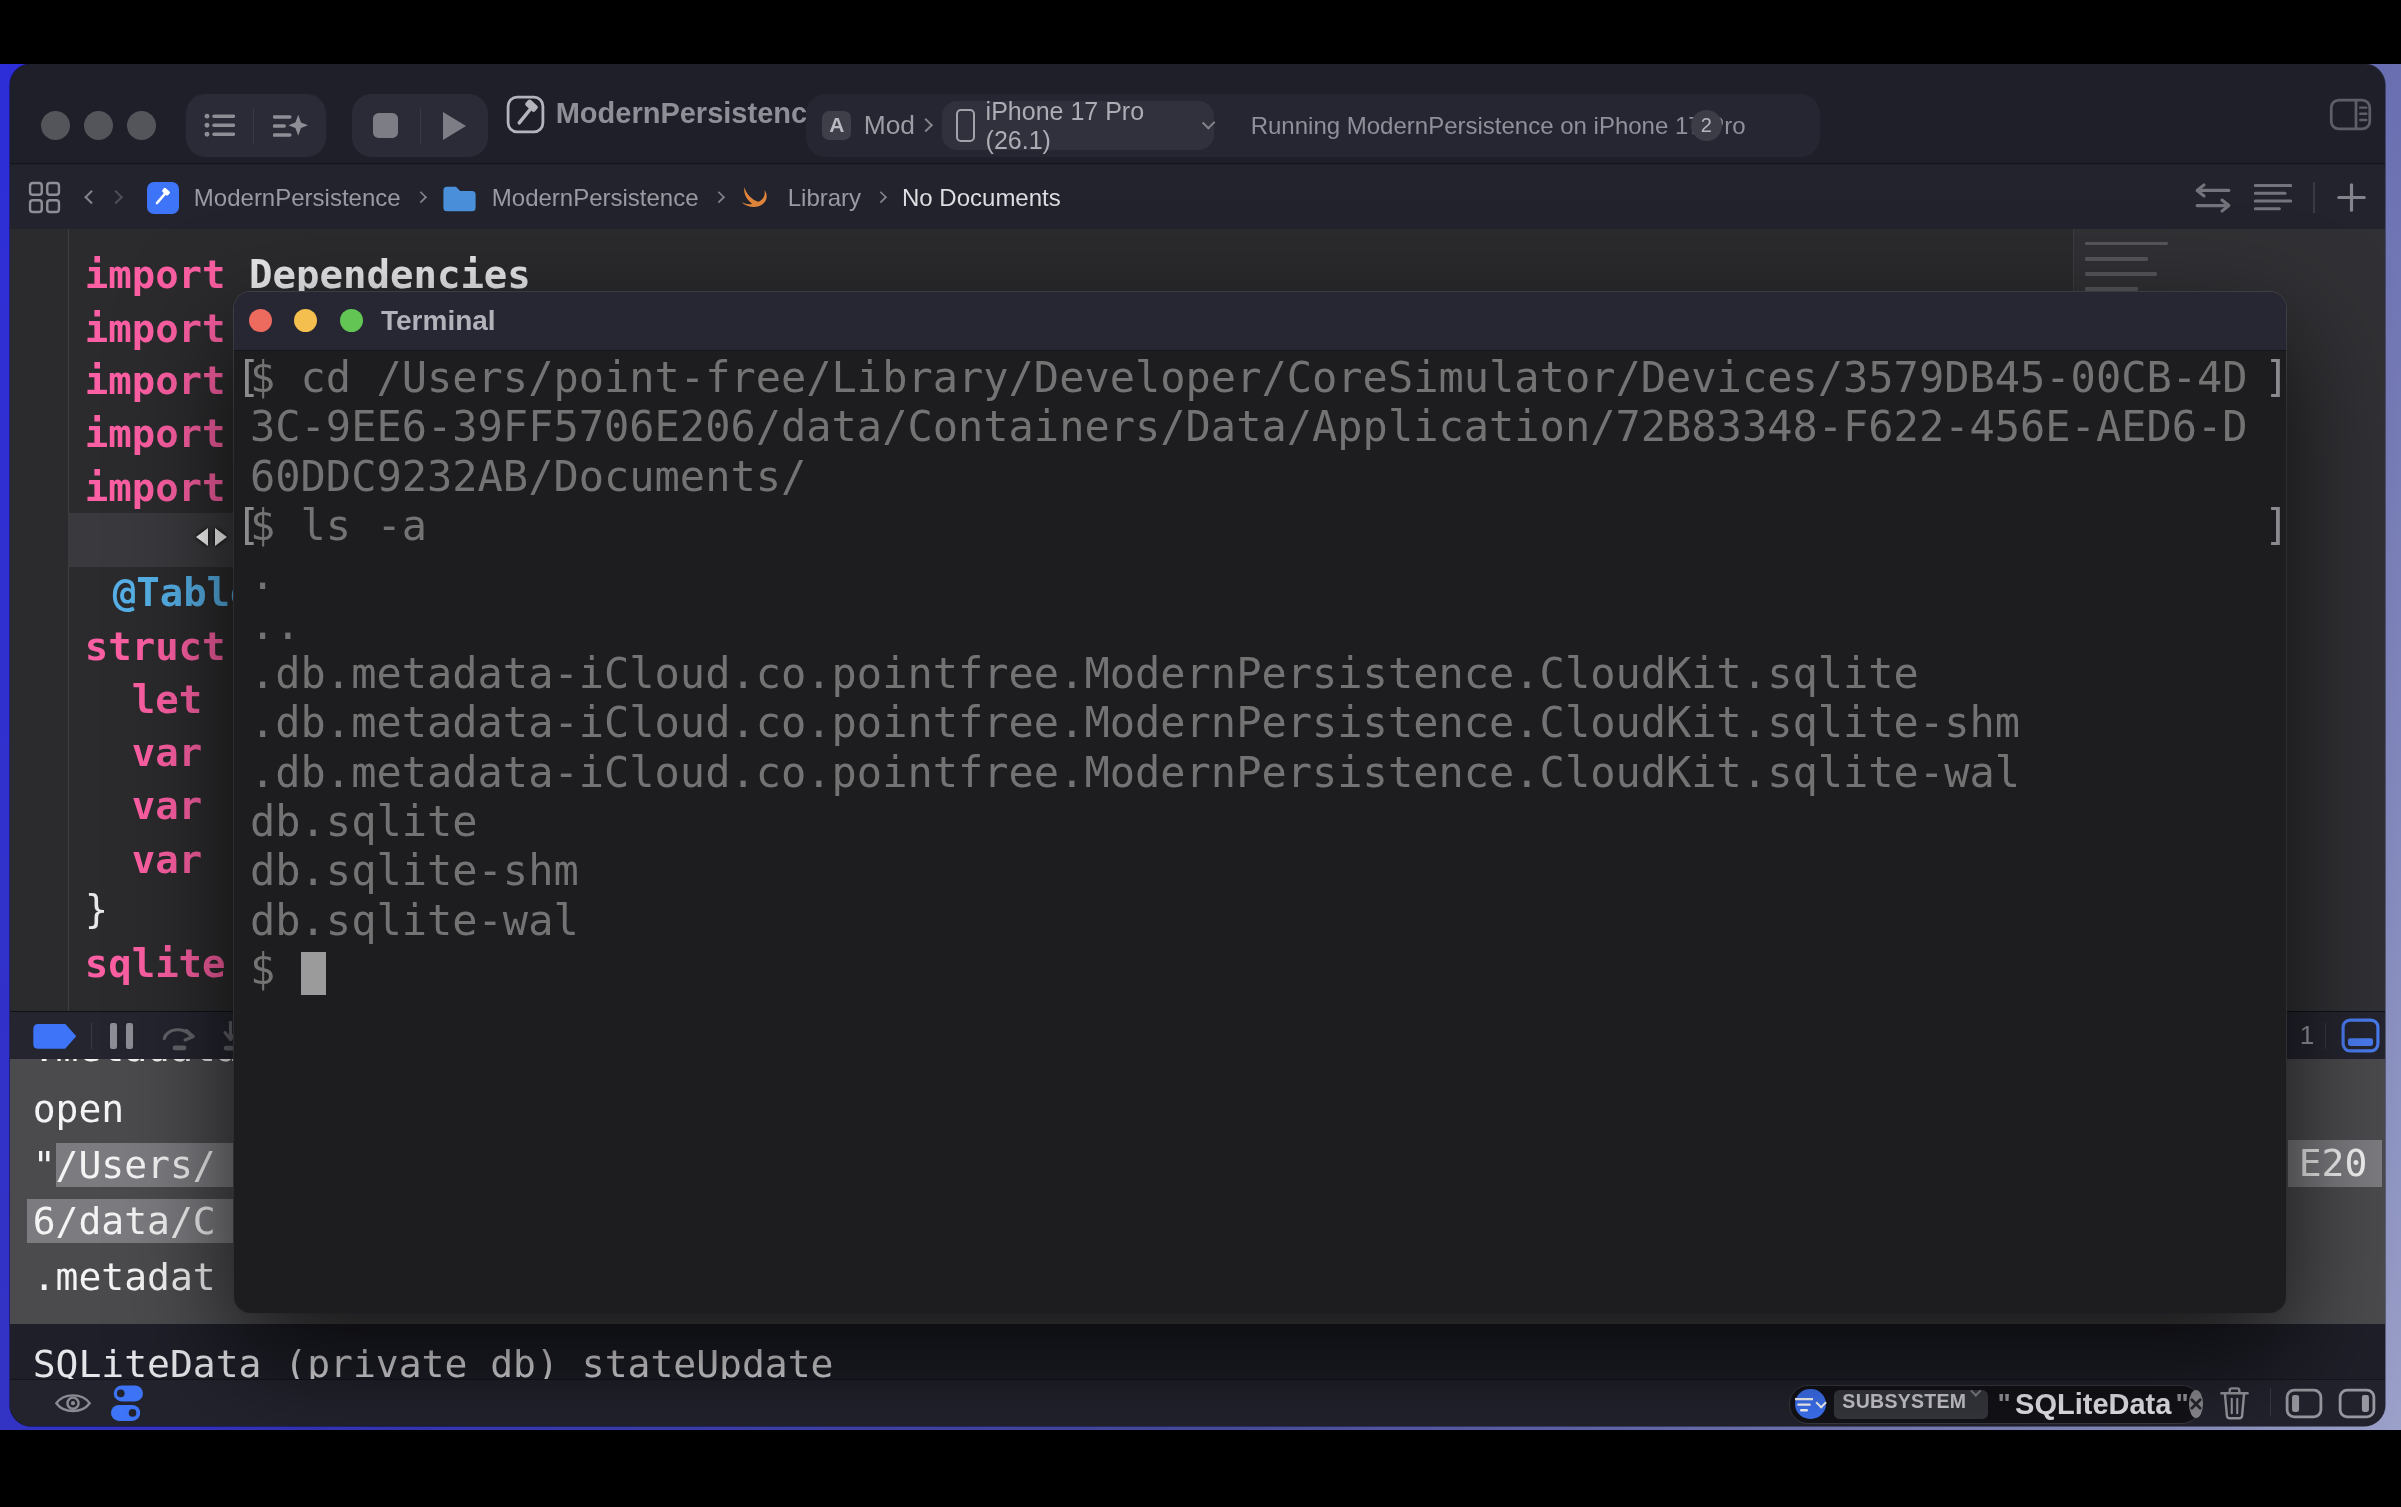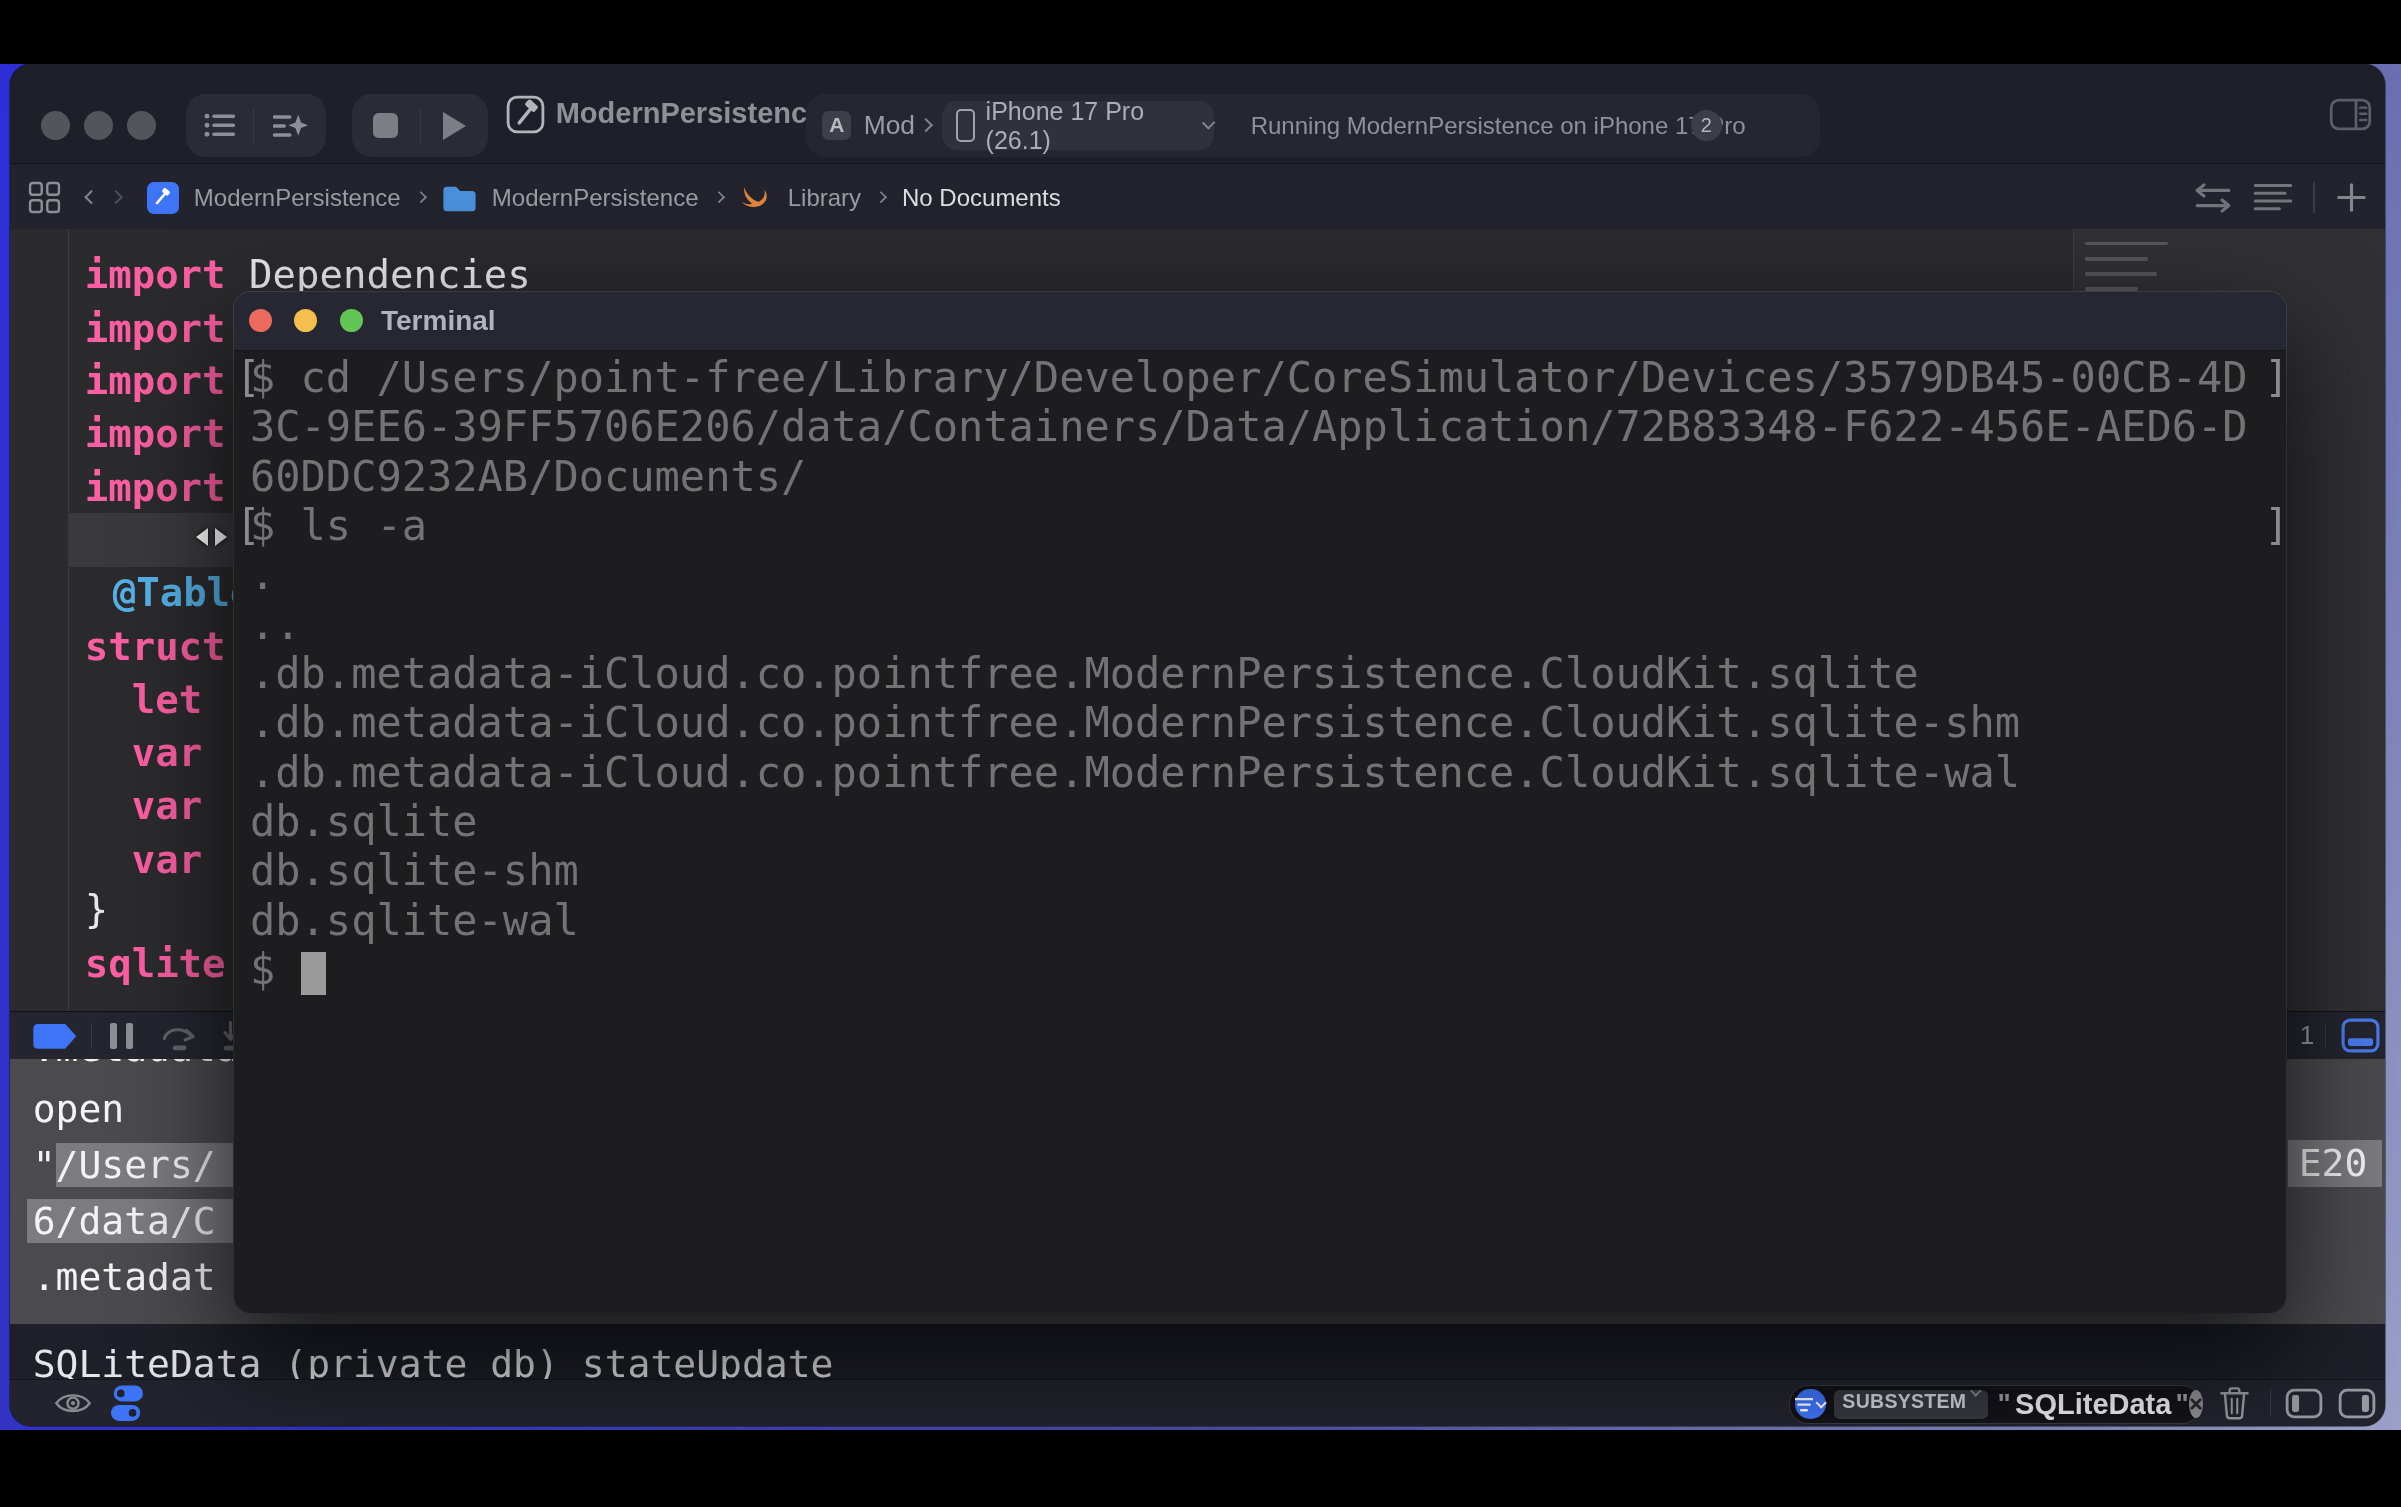--- a/index.html
+++ b/index.html
@@ -42,21 +42,21 @@
   
   #editor{left:0;top:165px;width:2063px;height:782px;background:#2b2b2d;}
   #gutter-line{left:58px;top:165px;width:1.4px;height:782px;background:#3e3e42;}
   #minimap{left:2063px;top:165px;width:312px;height:782px;background:#313135;border-left:1.4px solid #3e3e42;}
   .mm-bar{height:3.5px;background:#56565b;border-radius:1.4px;}
   .cl{position:absolute;font-family:"DejaVu Sans Mono","Liberation Mono",monospace;
       font-size:39px;line-height:54px;white-space:pre;}
   .kw{color:#fc5fa3;font-weight:700;}
   .attr{color:#56b1e8;font-weight:700;margin-left:28px;}
   .plain{color:#e8e8ea;}
-  .rest{color:#e8e8ea;font-weight:400;}
+  .rest{color:#e8e8ea;font-weight:700;}
   #curline{left:58px;top:449px;width:2005px;height:54px;background:#3a3a3e;}
   
   #debugbar{left:0;top:947px;width:2375px;height:48px;background:#24252f;border-top:1.4px solid #101018;}
   #bp-tag{left:23.6px;top:11.8px;width:43px;height:25px;background:#3e74f7;border-radius:4.9px;
           clip-path:polygon(0 0,74% 0,100% 50%,74% 100%,0 100%);}
   .dbg-div{width:1.4px;height:26.4px;background:#3a3a44;top:11px;}
   .pausebar{width:7.6px;height:26.4px;border-radius:2.1px;background:#8e8e96;top:11px;}
   #dbg-count{font-size:26px;color:#9a9aa2;top:8.3px;}
   
   #console{left:0;top:995px;width:2375px;height:265px;background:#4b4b4e;overflow:hidden;}

